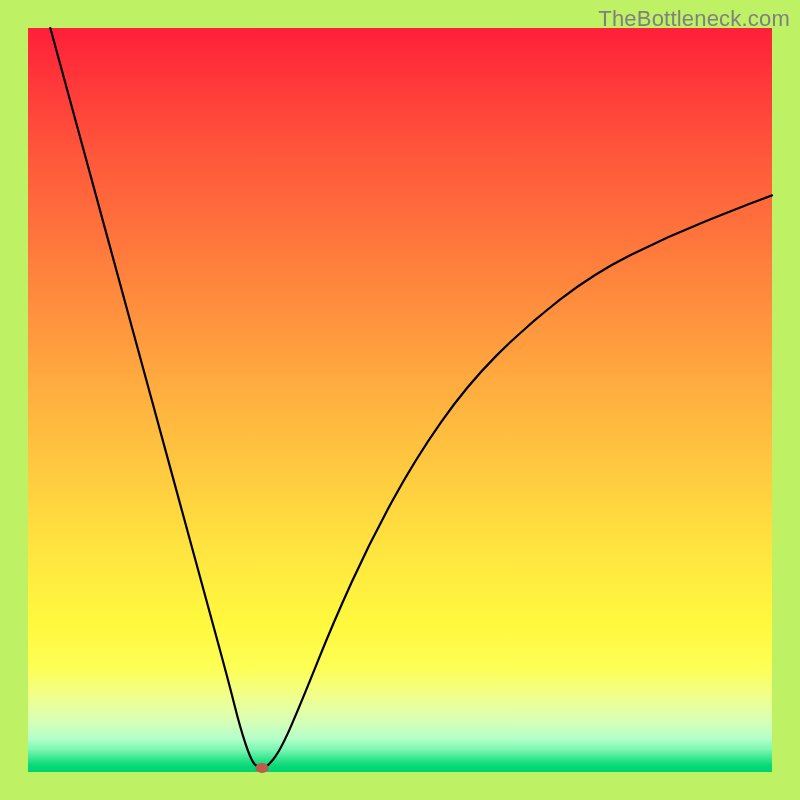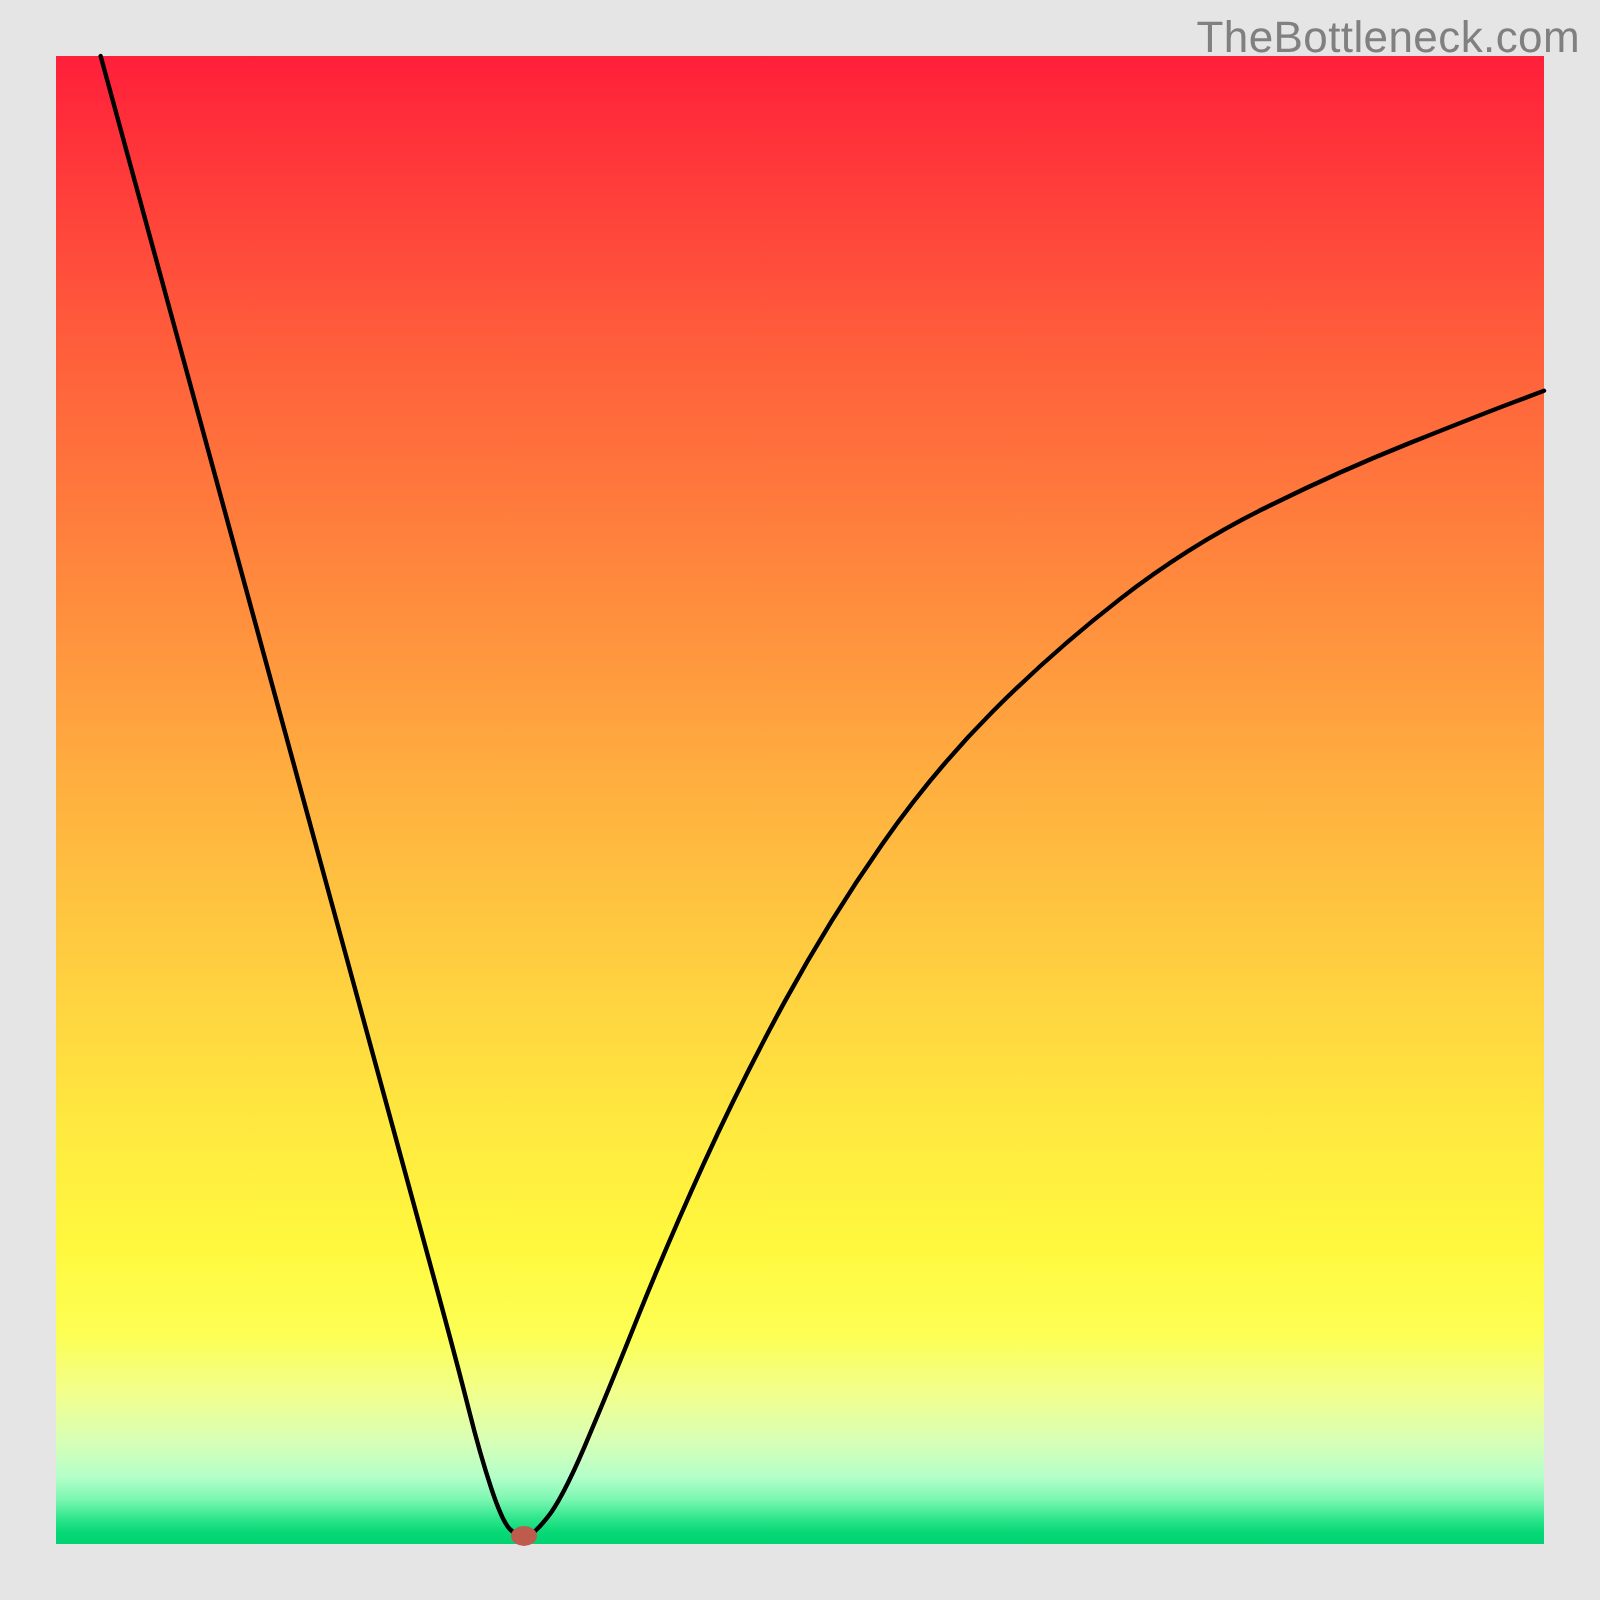--- a/index.html
+++ b/index.html
@@ -10,21 +10,21 @@
     background: #000;
     overflow: hidden;
     font-family: Arial, Helvetica, sans-serif;
   }
   .frame {
     position: absolute;
     left: 0;
     top: 0;
     width: 800px;
     height: 800px;
-    background: #e5e5e5;
+    background: #bef264;
   }
   .plot {
     position: absolute;
     left: 28px;
     top: 28px;
     width: 744px;
     height: 744px;
     background: linear-gradient(to bottom,
       #ff1f3a 0%,
       #ff3a3a 8%,

